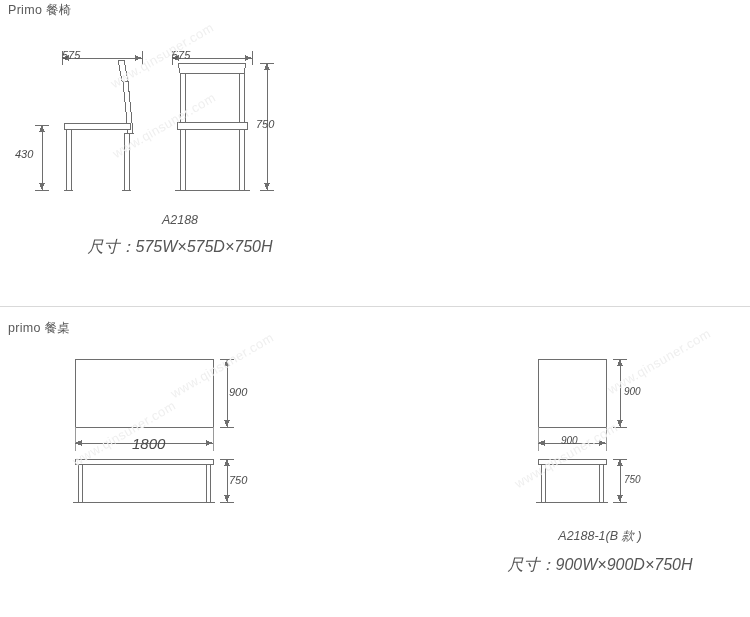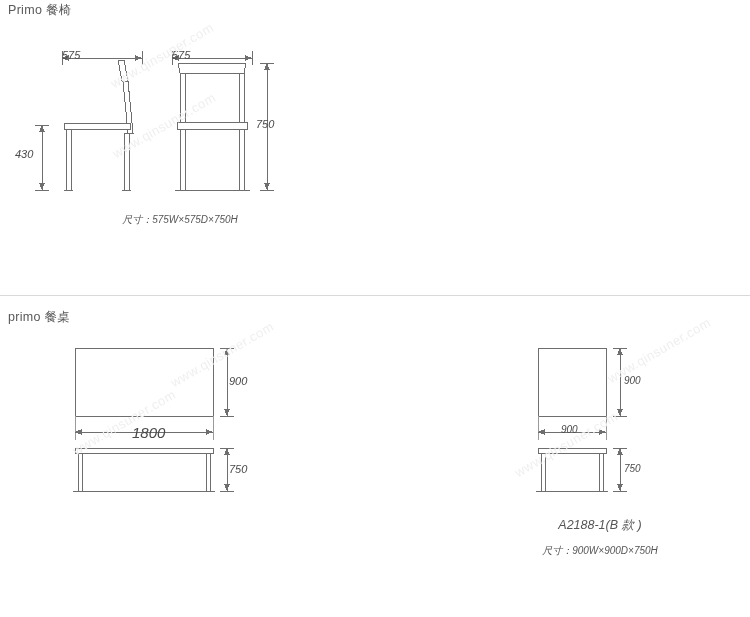--- a/index.html
+++ b/index.html
@@ -14,21 +14,21 @@
     color: #4a4a4a;
     position: relative;
     overflow: hidden;
   }
   .section {
     position: absolute;
     left: 0;
     width: 750px;
   }
   #section-chair { top: 0; height: 306px; }
-  #section-table { top: 295px; height: 311px; }
+  #section-table { top: 306px; height: 311px; }
 
   .divider {
     position: absolute;
     left: 0;
     top: 0;
     width: 750px;
     height: 1px;
     background: #d9d9d9;
   }
 
@@ -54,21 +54,21 @@
     font-style: italic;
   }
   .caption .name {
     display: block;
     font-size: 12.5px;
     color: #555555;
     margin-bottom: 10px;
   }
   .caption .size {
     display: block;
-    font-size: 10px;
+    font-size: 16px;
     color: #555555;
   }
 
   .wm {
     position: absolute;
     font-size: 13px;
     color: #efefef;
     font-family: "Liberation Sans", sans-serif;
     white-space: nowrap;
     transform: rotate(-30deg);
@@ -142,20 +142,21 @@
       </g>
     </svg>
   </div>
 
   <div class="caption" style="left:62px; top:49px; font-size:11px; color:#4a4a4a;">575</div>
   <div class="caption" style="left:172px; top:49px; font-size:11px; color:#4a4a4a;">575</div>
   <div class="caption" style="left:15px; top:148px; font-size:11px; color:#4a4a4a;">430</div>
   <div class="caption" style="left:256px; top:118px; font-size:11px; color:#4a4a4a;">750</div>
 
   <div class="caption" style="left:85px; top:213px; width:190px;">
+    <span class="name">A2188</span>
     <span class="size">尺寸：575W×575D×750H</span>
   </div>
 
   <div class="wm" style="left:108px; top:78px;">www.qinsuner.com</div>
   <div class="wm" style="left:110px; top:148px;">www.qinsuner.com</div>
 </div>
 
 <div class="section" id="section-table">
 
   <div class="divider"></div>

